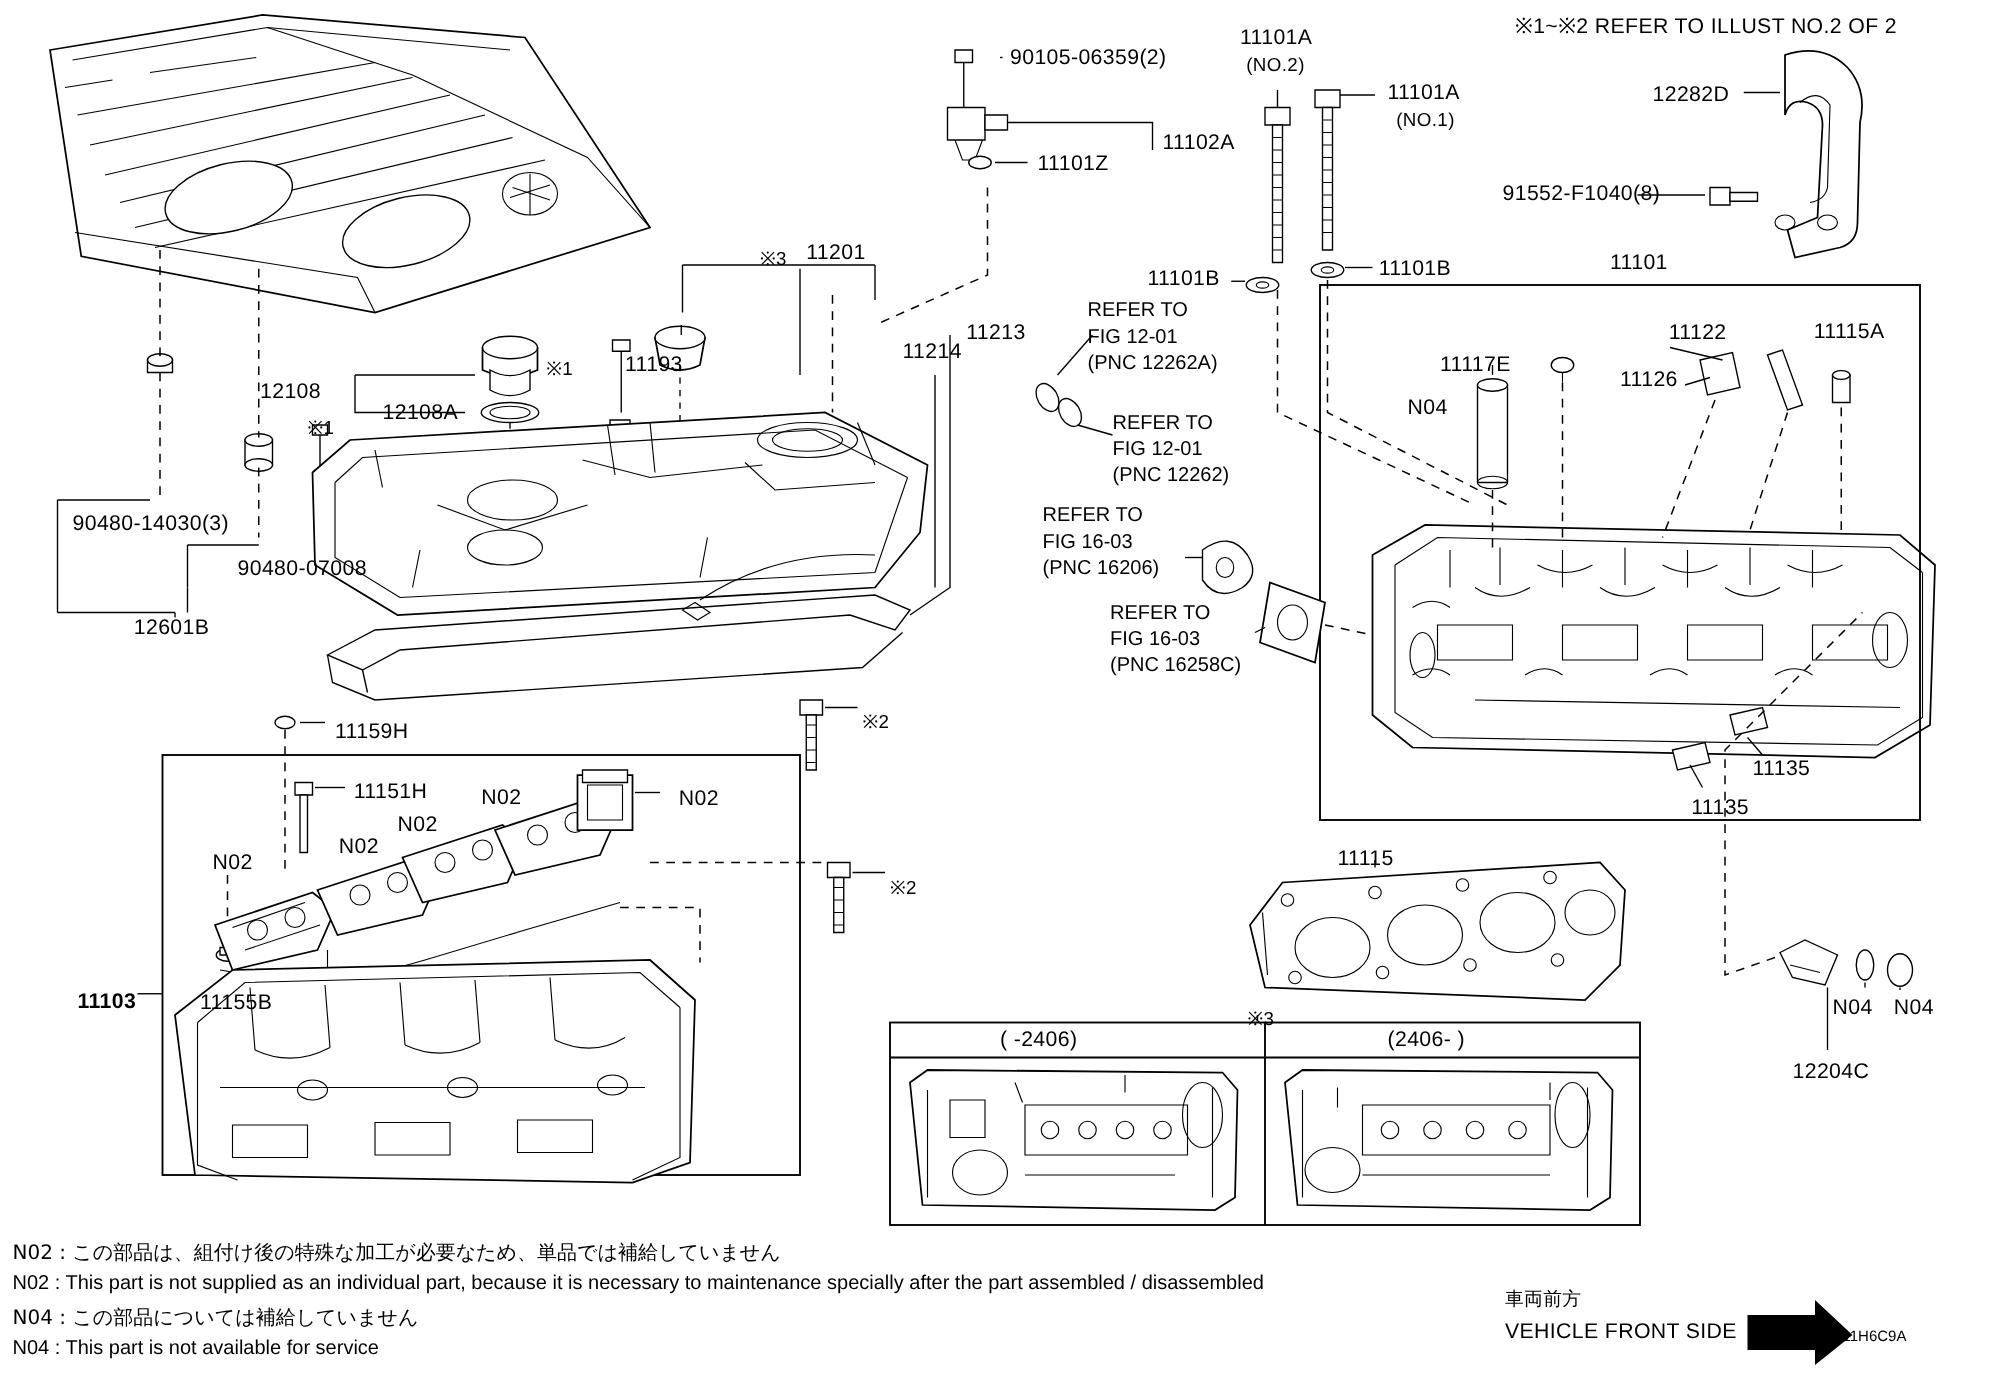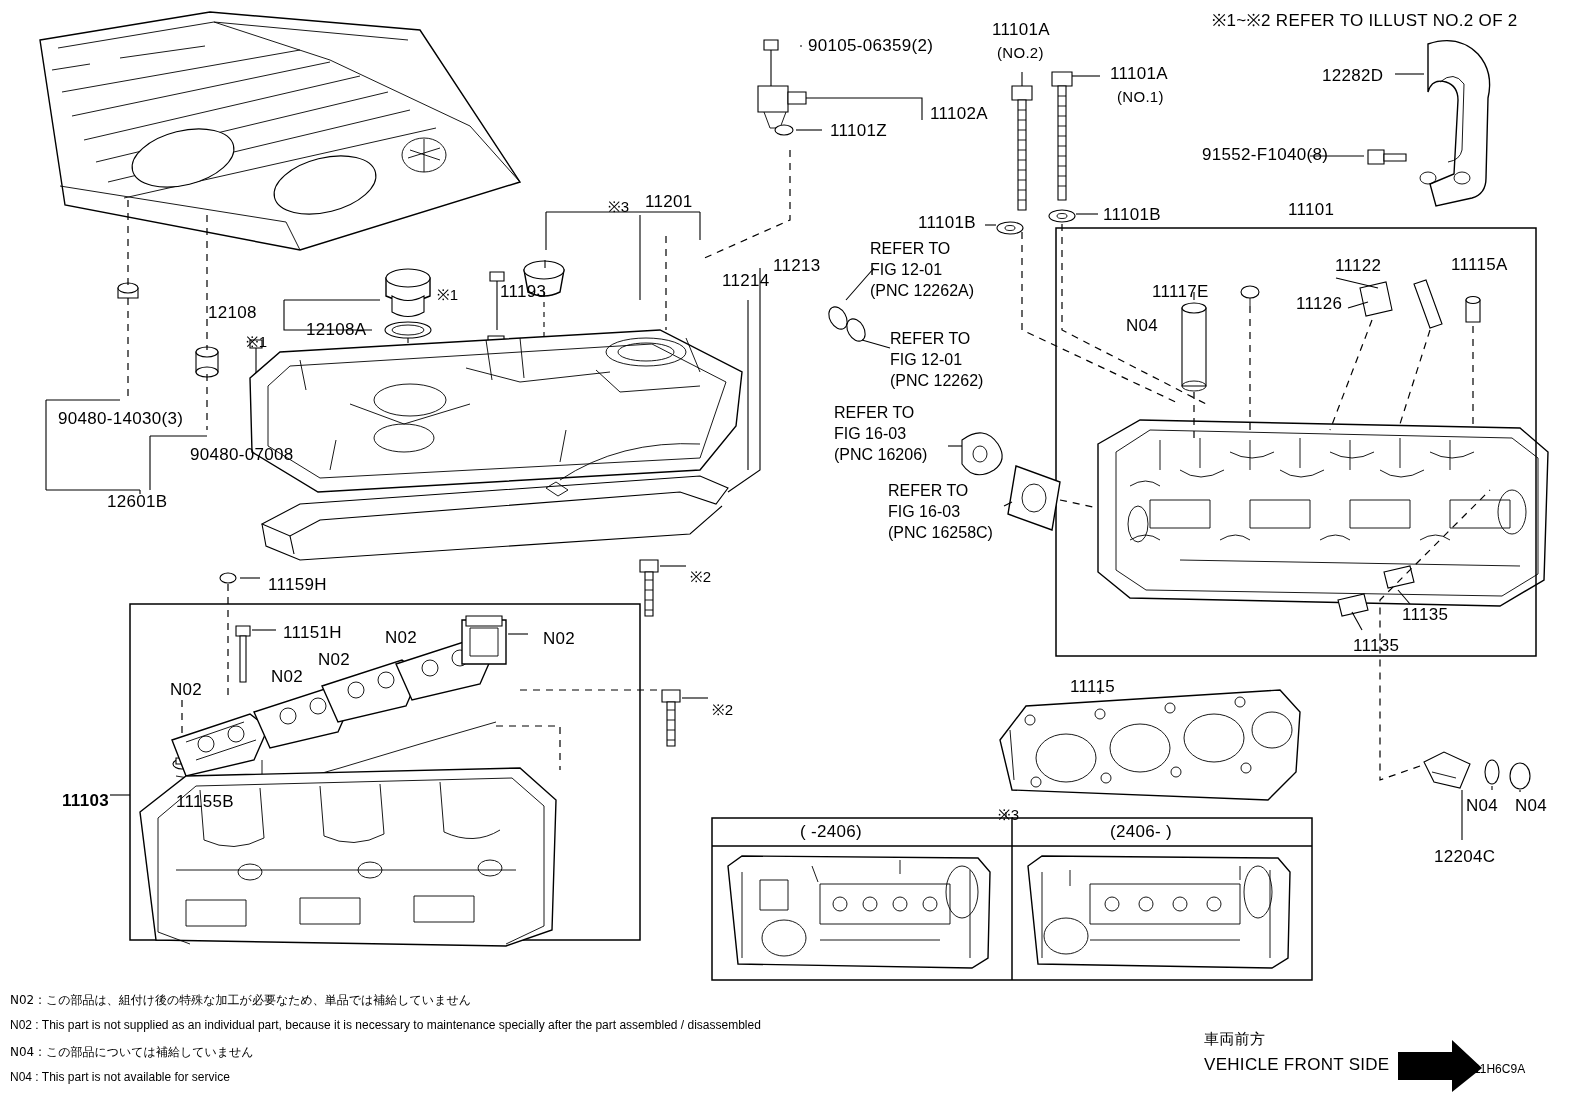--- a/index.html
+++ b/index.html
@@ -3,21 +3,21 @@
 <meta charset="utf-8">
 <style>
   html,body{margin:0;padding:0;background:#ffffff;}
   body{width:1592px;height:1099px;position:relative;overflow:hidden;
        font-family:"Liberation Sans", sans-serif;color:#000;}
   .lbl{position:absolute;white-space:nowrap;font-size:17px;letter-spacing:0.3px;}
   .lbl.sm{font-size:15px;}
   .lbl.jp{font-family:"DejaVu Sans", sans-serif;font-size:15px;}
   .multi{position:absolute;white-space:pre;font-size:16px;line-height:21px;}
   svg.draw{position:absolute;left:0;top:0;width:1592px;height:1099px;pointer-events:none;}
-  .footer{position:absolute;left:10px;font-size:12px;white-space:nowrap;}
+  .footer{position:absolute;left:10px;font-size:16px;white-space:nowrap;}
   .footer.jp{font-family:"DejaVu Sans", sans-serif;}
   .code{position:absolute;font-size:12px;}
 </style>
 </head>
 <body>
 
 <svg class="draw" viewBox="0 0 1592 1099">
   <defs>
     <style>
       .ln{fill:none;stroke:#000;stroke-width:1.5;}
@@ -390,21 +390,21 @@
   <div class="lbl" style="left:268px;top:575px;">11159H</div>
   <div class="lbl sm" style="left:690px;top:566px;">※2</div>
   <div class="lbl" style="left:283px;top:623px;">11151H</div>
   <div class="lbl" style="left:385px;top:628px;">N02</div>
   <div class="lbl" style="left:543px;top:629px;">N02</div>
   <div class="lbl" style="left:318px;top:650px;">N02</div>
   <div class="lbl" style="left:271px;top:667px;">N02</div>
   <div class="lbl" style="left:170px;top:680px;">N02</div>
   <div class="lbl" style="left:1070px;top:677px;">11115</div>
   <div class="lbl sm" style="left:712px;top:699px;">※2</div>
-  <div class="lbl" style="left:160px;top:792px;margin-left:16px;">11155B</div>
+  <div class="lbl" style="left:160px;top:792px;">11155B</div>
   <div class="lbl" style="left:62px;top:791px;font-weight:bold;">11103</div>
   <div class="lbl" style="left:1466px;top:796px;">N04</div>
   <div class="lbl" style="left:1515px;top:796px;">N04</div>
   <div class="lbl" style="left:1434px;top:847px;">12204C</div>
   <div class="lbl sm" style="left:998px;top:804px;">※3</div>
 </div>
 
 <div class="multi" style="left:870px;top:238px;">REFER TO
 FIG 12-01
 (PNC 12262A)</div>

